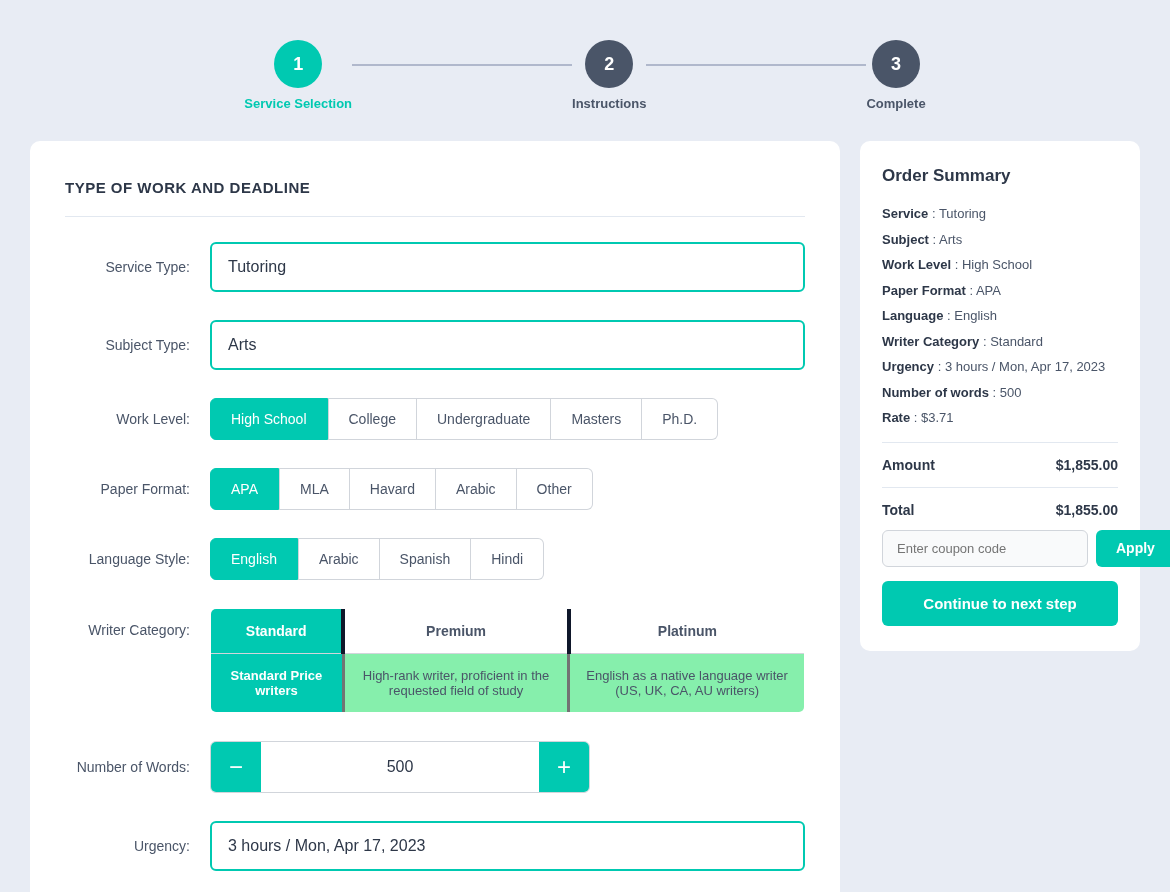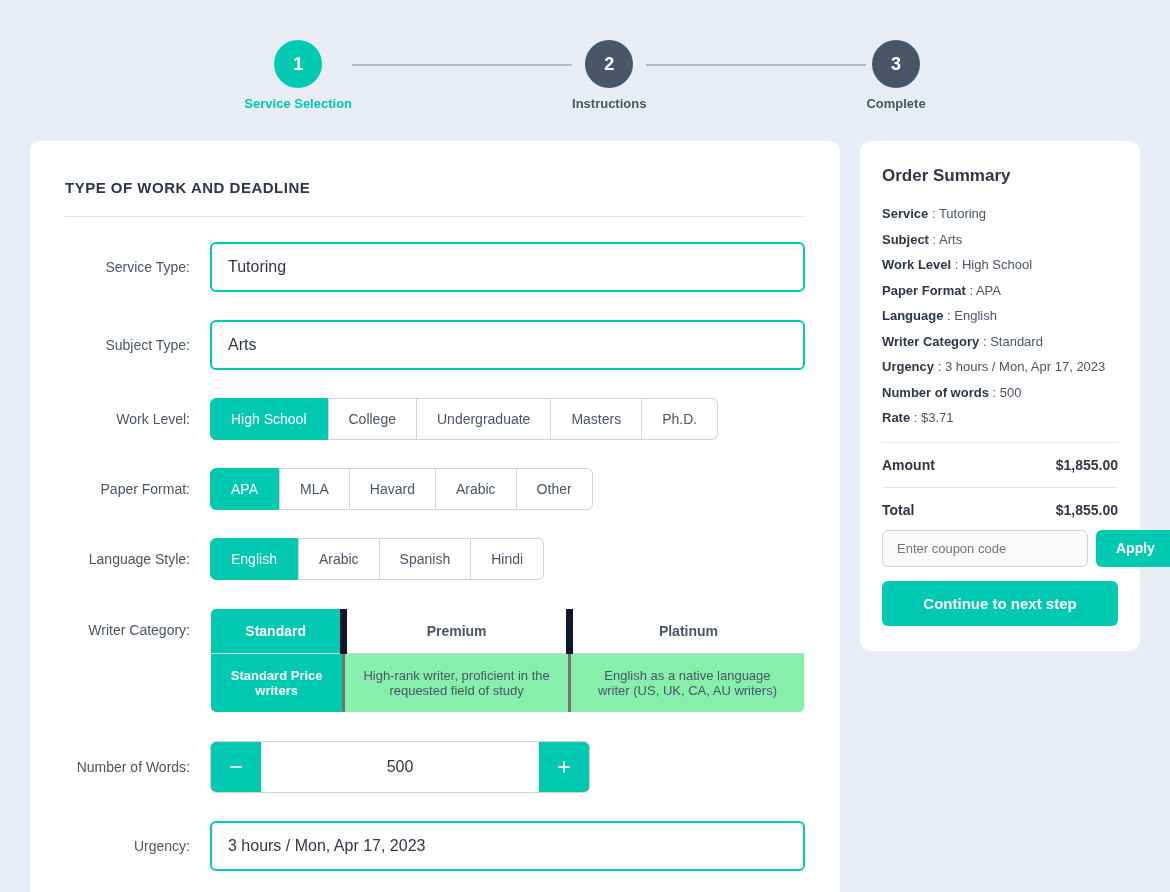--- a/index.html
+++ b/index.html
@@ -201,21 +201,21 @@
     .writer-table td.selected-cell {
       background: #00c9b1;
       color: white;
       font-weight: 600;
     }
     .writer-table td.unselected-cell {
       background: #86efac;
       color: #4a5568;
     }
     .writer-col-border {
-      border-left: 7px solid #0f172a;
+      border-left: 4px solid #0f172a;
     }
 
     
     .words-control {
       display: flex;
       align-items: center;
       border: 1px solid #d1d5db;
       border-radius: 6px;
       overflow: hidden;
       width: 380px;

